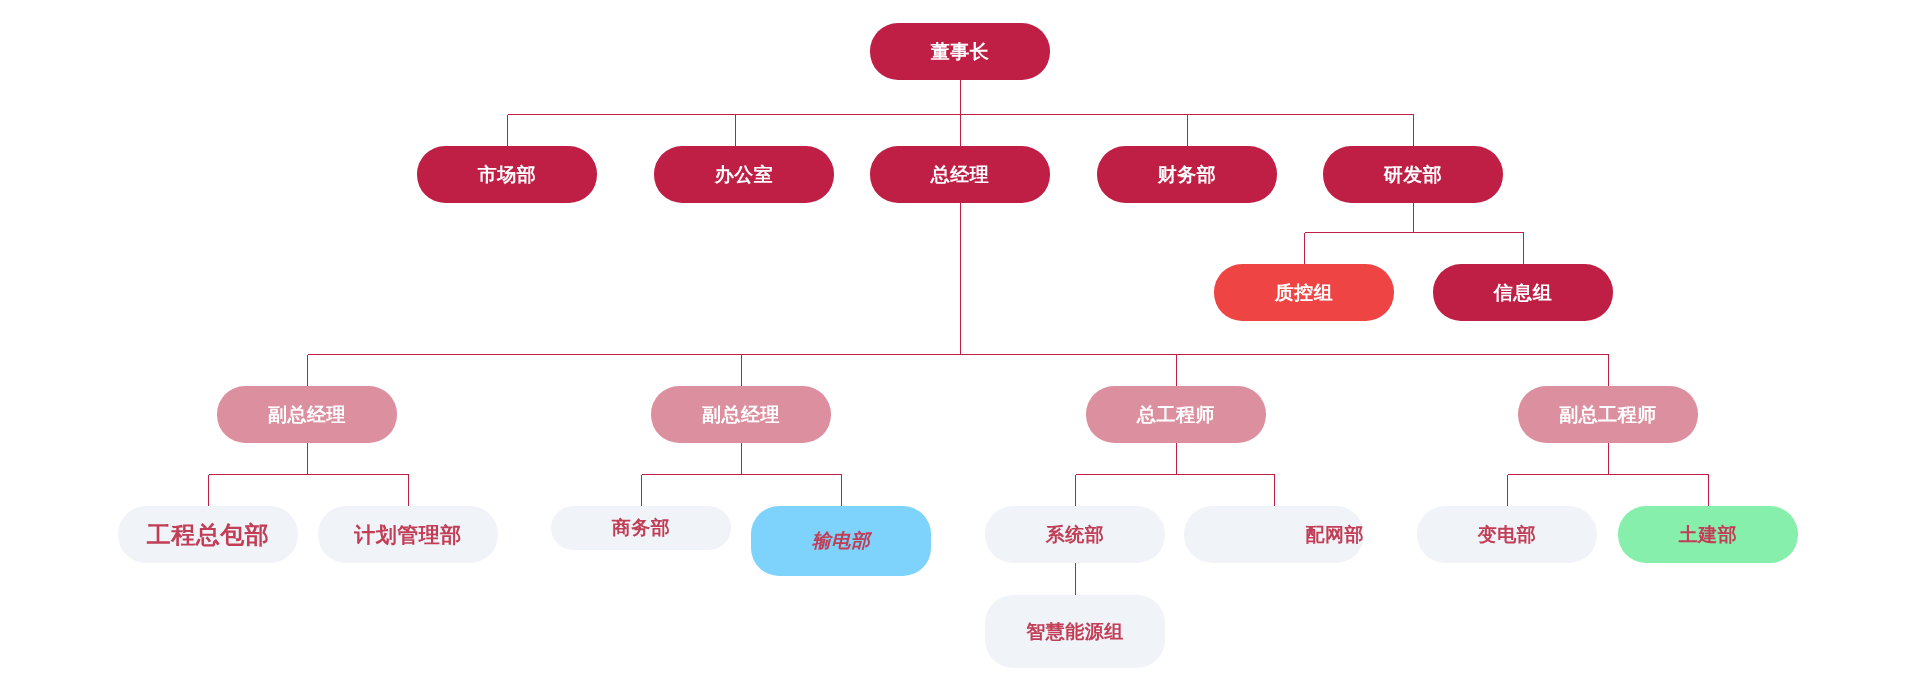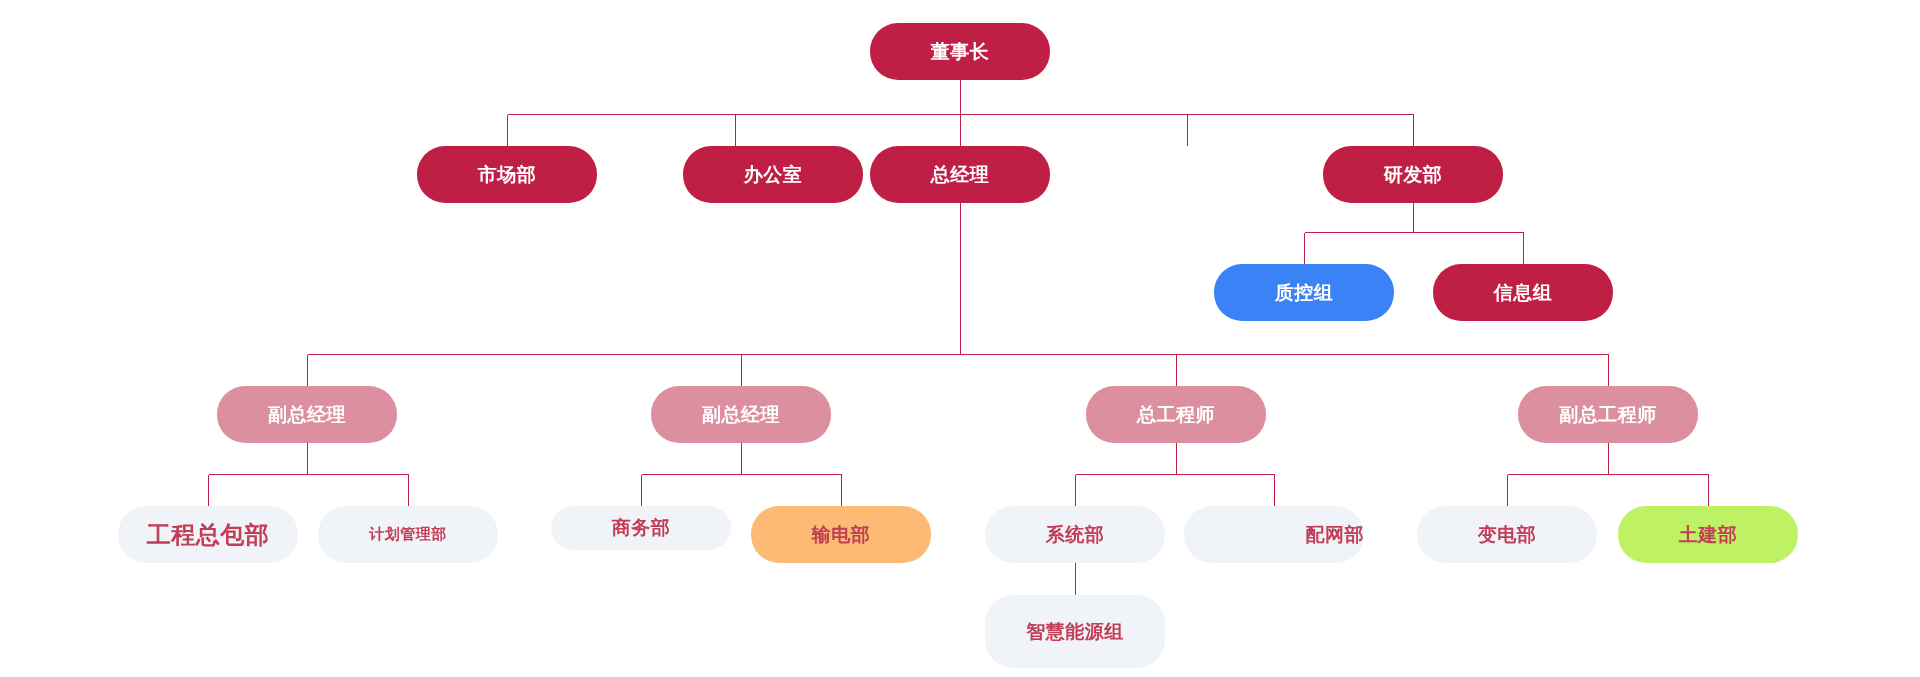--- a/index.html
+++ b/index.html
@@ -88,68 +88,71 @@
       <line x1="1075.5" y1="563" x2="1075.5" y2="563.5"></line>
       <line x1="1075.5" y1="563.5" x2="1075.5" y2="595"></line>
     </svg>
   <div id="nodes-layer">
       <div class="node node-primary" style="left: 870px; top: 23px; width: 180px; height: 57px; border-radius: 28px; background: rgb(192, 31, 69); color: rgb(255, 255, 255); font-size: 19px;">
         <span>董事长</span>
       </div>
       <div class="node node-primary" style="left: 417px; top: 146px; width: 180px; height: 57px; border-radius: 28px; background: rgb(192, 31, 69); color: rgb(255, 255, 255); font-size: 19px;">
         <span>市场部</span>
       </div>
-      <div class="node node-primary" style="left: 683px; top: 146px; width: 180px; height: 57px; border-radius: 28px; background: rgb(192, 31, 69); color: rgb(255, 255, 255); font-size: 19px;">
+      <div class="node node-primary" style="left: 654px; top: 146px; width: 180px; height: 57px; border-radius: 28px; background: rgb(192, 31, 69); color: rgb(255, 255, 255); font-size: 19px;">
         <span>办公室</span>
       </div>
       <div class="node node-primary" style="left: 870px; top: 146px; width: 180px; height: 57px; border-radius: 28px; background: rgb(192, 31, 69); color: rgb(255, 255, 255); font-size: 19px;">
         <span>总经理</span>
       </div>
+      <div class="node node-primary" style="left: 1097px; top: 146px; width: 180px; height: 57px; border-radius: 28px; background: rgb(192, 31, 69); color: rgb(255, 255, 255); font-size: 19px;">
+        <span>财务部</span>
+      </div>
       <div class="node node-primary" style="left: 1323px; top: 146px; width: 180px; height: 57px; border-radius: 28px; background: rgb(192, 31, 69); color: rgb(255, 255, 255); font-size: 19px;">
         <span>研发部</span>
       </div>
-      <div class="node node-primary" style="left: 1214px; top: 264px; width: 180px; height: 57px; border-radius: 28px; background: #3b82f6; color: rgb(255, 255, 255); font-size: 19px;">
+      <div class="node node-primary" style="left: 1214px; top: 264px; width: 180px; height: 57px; border-radius: 28px; background: #ef4444; color: rgb(255, 255, 255); font-size: 19px;">
         <span>质控组</span>
       </div>
       <div class="node node-primary" style="left: 1433px; top: 264px; width: 180px; height: 57px; border-radius: 28px; background: rgb(192, 31, 69); color: rgb(255, 255, 255); font-size: 19px;">
         <span>信息组</span>
       </div>
       <div class="node node-secondary" style="left: 217px; top: 386px; width: 180px; height: 57px; border-radius: 28px; background: rgb(220, 144, 159); color: rgb(255, 255, 255); font-size: 19px;">
         <span>副总经理</span>
       </div>
       <div class="node node-secondary" style="left: 651px; top: 386px; width: 180px; height: 57px; border-radius: 28px; background: rgb(220, 144, 159); color: rgb(255, 255, 255); font-size: 19px;">
         <span>副总经理</span>
       </div>
       <div class="node node-secondary" style="left: 1518px; top: 386px; width: 180px; height: 57px; border-radius: 28px; background: rgb(220, 144, 159); color: rgb(255, 255, 255); font-size: 19px;">
         <span>副总工程师</span>
       </div>
       <div class="node node-secondary" style="left: 1086px; top: 386px; width: 180px; height: 57px; border-radius: 28px; background: rgb(220, 144, 159); color: rgb(255, 255, 255); font-size: 19px;">
         <span>总工程师</span>
       </div>
       <div class="node node-tertiary" style="left: 118px; top: 506px; width: 180px; height: 57px; border-radius: 28px; background: rgb(240, 244, 248); color: rgb(194, 61, 86); font-size: 24px;">
         <span>工程总包部</span>
       </div>
-      <div class="node node-tertiary" style="left: 318px; top: 506px; width: 180px; height: 57px; border-radius: 28px; background: rgb(240, 244, 248); color: rgb(194, 61, 86); font-size: 15px;">
+      <div class="node node-tertiary" style="left: 318px; top: 506px; width: 180px; height: 57px; border-radius: 28px; background: rgb(240, 244, 248); color: rgb(194, 61, 86); font-size: 21px;">
         <span>计划管理部</span>
       </div>
       <div class="node node-tertiary" style="left: 551px; top: 506px; width: 180px; height: 44px; border-radius: 28px; background: rgb(240, 244, 248); color: rgb(194, 61, 86); font-size: 19px;">
         <span>商务部</span>
       </div>
-      <div class="node node-tertiary" style="left: 751px; top: 506px; width: 180px; height: 57px; border-radius: 28px; background: #fdba74; color: rgb(194, 61, 86); font-size: 19px;">
+      <div class="node node-tertiary" style="left: 751px; top: 506px; width: 180px; height: 70px; border-radius: 28px; background: #7dd3fc; color: rgb(194, 61, 86); font-size: 19px; font-style: italic;">
         <span>输电部</span>
       </div>
       <div class="node node-tertiary" style="left: 985px; top: 506px; width: 180px; height: 57px; border-radius: 28px; background: rgb(240, 244, 248); color: rgb(194, 61, 86); font-size: 19px;">
         <span>系统部</span>
       </div>
       <div class="node node-tertiary" style="left: 1184px; top: 506px; width: 180px; height: 57px; border-radius: 28px; background: rgb(240, 244, 248); color: rgb(194, 61, 86); font-size: 19px; justify-content: flex-end;">
         <span>配网部</span>
       </div>
       <div class="node node-tertiary" style="left: 1417px; top: 506px; width: 180px; height: 57px; border-radius: 28px; background: rgb(240, 244, 248); color: rgb(194, 61, 86); font-size: 19px;">
         <span>变电部</span>
       </div>
-      <div class="node node-tertiary" style="left: 1618px; top: 506px; width: 180px; height: 57px; border-radius: 28px; background: #bef264; color: rgb(194, 61, 86); font-size: 19px;">
+      <div class="node node-tertiary" style="left: 1618px; top: 506px; width: 180px; height: 57px; border-radius: 28px; background: #86efac; color: rgb(194, 61, 86); font-size: 19px;">
         <span>土建部</span>
       </div>
       <div class="node node-tertiary" style="left: 985px; top: 595px; width: 180px; height: 73px; border-radius: 28px; background: rgb(240, 244, 248); color: rgb(194, 61, 86); font-size: 19px;">
         <span>智慧能源组</span>
       </div>
     </div>
 </div>
 
 </body></html>

